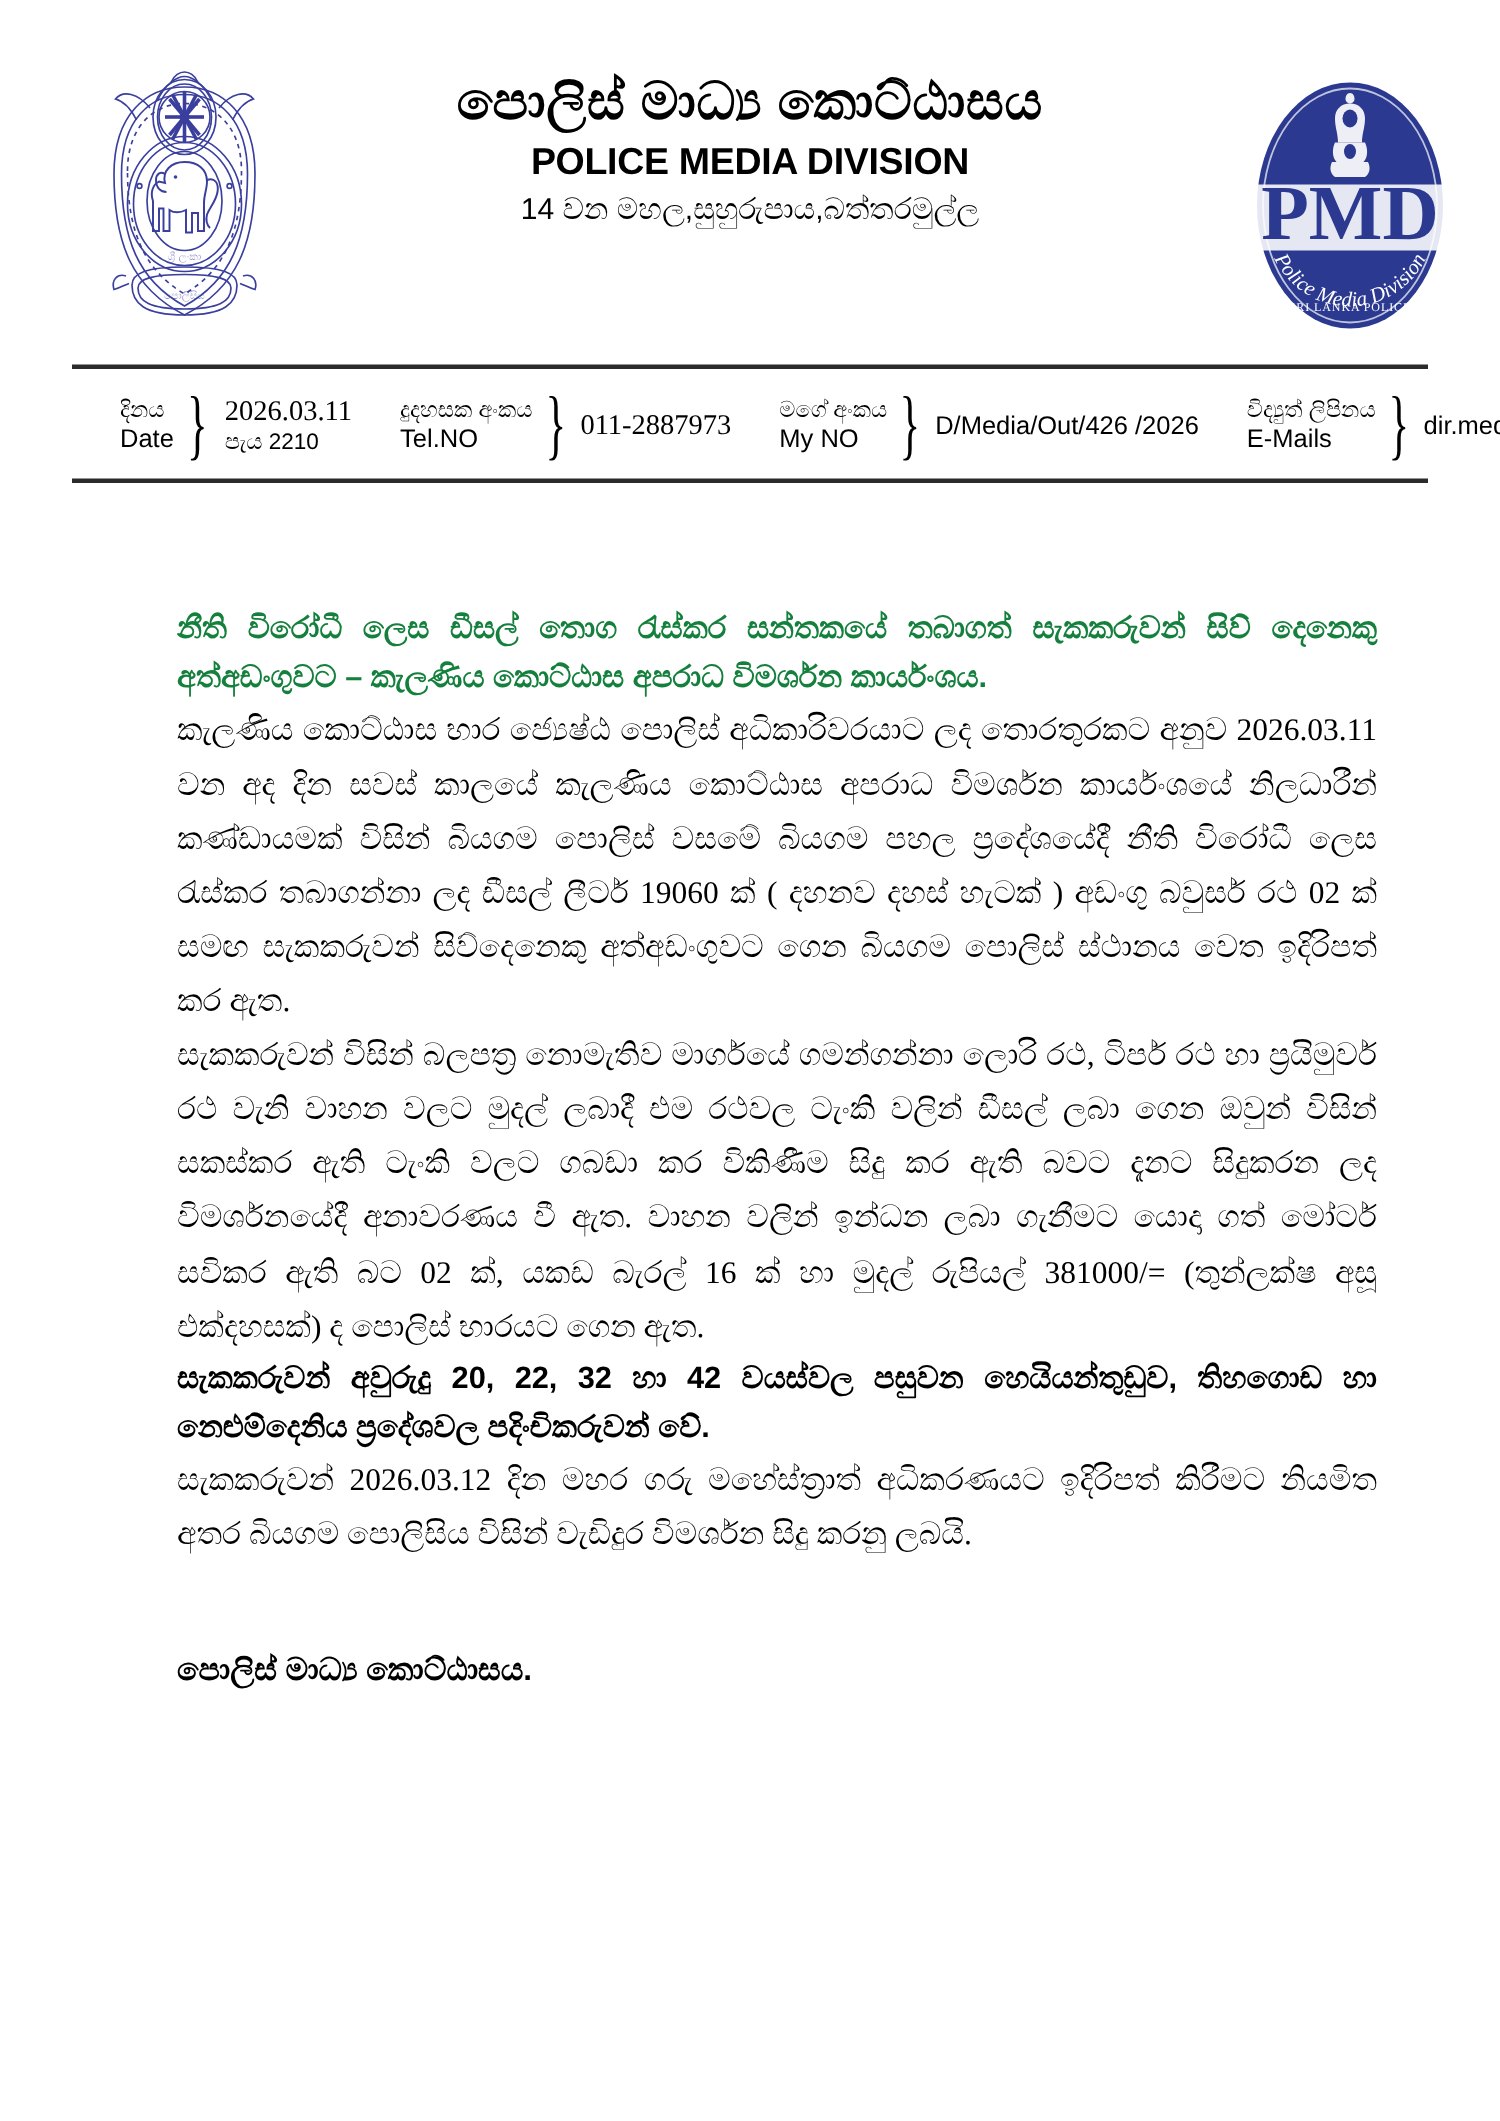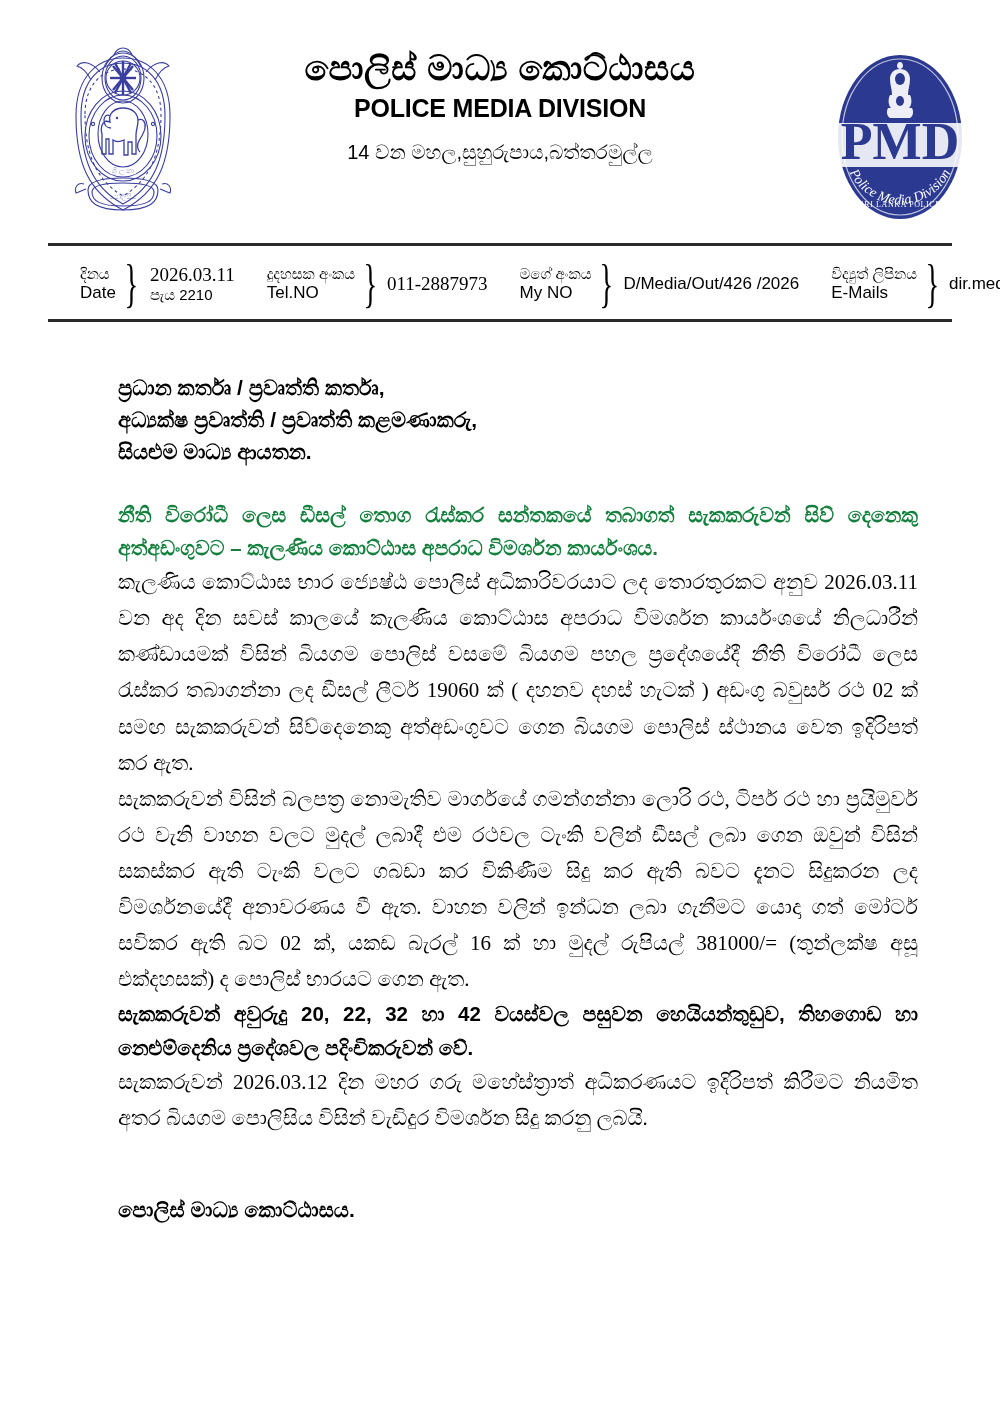--- a/index.html
+++ b/index.html
@@ -73,21 +73,21 @@
     font-size: 25px;
     font-weight: 700;
     letter-spacing: -0.2px;
     margin-top: 5px;
     white-space: nowrap;
   }
   .title-addr {
     font-family: "Liberation Sans", "DejaVu Sans", sans-serif;
     font-size: 20px;
     font-weight: 400;
-    margin-top: 18px;
+    margin-top: 6px;
     white-space: nowrap;
   }
 
   
   .rule {
     position: absolute;
     left: 48px;
     width: 904px;
     height: 3px;
     background: #2b2b2b;
@@ -368,25 +368,20 @@
         <span class="meta-lab-si">විද්‍යුත් ලිපිනය</span>
         <span class="meta-lab-en">E-Mails</span>
       </div>
       <span class="brace">}</span>
       <span class="meta-value-sans">dir.media@police.gov.lk</span>
     </div>
   </div>
 
   <div class="content">
 
-    <div class="addressee">
-      <div>ප්‍රධාන කර්තෘ / ප්‍රවෘත්ති කර්තෘ,</div>
-      <div>අධ්‍යක්ෂ ප්‍රවෘත්ති / ප්‍රවෘත්ති කළමණාකරු,</div>
-      <div>සියළුම මාධ්‍ය ආයතන.</div>
-    </div>
 
     <div class="headline">නීති විරෝධී ලෙස ඩීසල් තොග රැස්කර සන්තකයේ තබාගත් සැකකරුවන් සිව් දෙනෙකු අත්අඩංගුවට – කැලණිය කොට්ඨාස අපරාධ විමර්ශන කාර්යංශය.</div>
 
     <div class="para">කැලණිය කොට්ඨාස භාර ජ්‍යෙෂ්ඨ පොලිස් අධිකාරිවරයාට ලද තොරතුරකට අනුව 2026.03.11 වන අද දින සවස් කාලයේ කැලණිය කොට්ඨාස අපරාධ විමර්ශන කාර්යංශයේ නිලධාරීන් කණ්ඩායමක් විසින් බියගම පොලිස් වසමේ බියගම පහල ප්‍රදේශයේදී නීති විරෝධී ලෙස රැස්කර තබාගන්නා ලද ඩීසල් ලීටර් 19060 ක් ( දහනව දහස් හැටක් ) අඩංගු බවුසර් රථ 02 ක් සමඟ සැකකරුවන් සිව්දෙනෙකු අත්අඩංගුවට ගෙන බියගම පොලිස් ස්ථානය වෙත ඉදිරිපත් කර ඇත.</div>
     <div class="para">සැකකරුවන් විසින් බලපත්‍ර නොමැතිව මාර්ගයේ ගමන්ගන්නා ලොරි රථ, ටිපර් රථ හා ප්‍රයිමුවර් රථ වැනි වාහන වලට මුදල් ලබාදී එම රථවල ටැංකි වලින් ඩීසල් ලබා ගෙන ඔවුන් විසින් සකස්කර ඇති ටැංකි වලට ගබඩා කර විකිණීම සිදු කර ඇති බවට දැනට සිදුකරන ලද විමර්ශනයේදී අනාවරණය වී ඇත. වාහන වලින් ඉන්ධන ලබා ගැනීමට යොදා ගත් මෝටර් සවිකර ඇති බට 02 ක්, යකඩ බැරල් 16 ක් හා මුදල් රුපියල් 381000/= (තුන්ලක්ෂ අසූ එක්දහසක්) ද පොලිස් භාරයට ගෙන ඇත.</div>
     <div class="para bold">සැකකරුවන් අවුරුදු 20, 22, 32 හා 42 වයස්වල පසුවන හෙයියන්තුඩුව, තිහගොඩ හා නෙළුම්දෙනිය ප්‍රදේශවල පදිංචිකරුවන් වේ.</div>
     <div class="para">සැකකරුවන් 2026.03.12 දින මහර ගරු මහේස්ත්‍රාත් අධිකරණයට ඉදිරිපත් කිරීමට නියමිත අතර බියගම පොලිසිය විසින් වැඩිදුර විමර්ශන සිදු කරනු ලබයි.</div>
 
     <div class="signoff">පොලිස් මාධ්‍ය කොට්ඨාසය.</div>
   </div>

